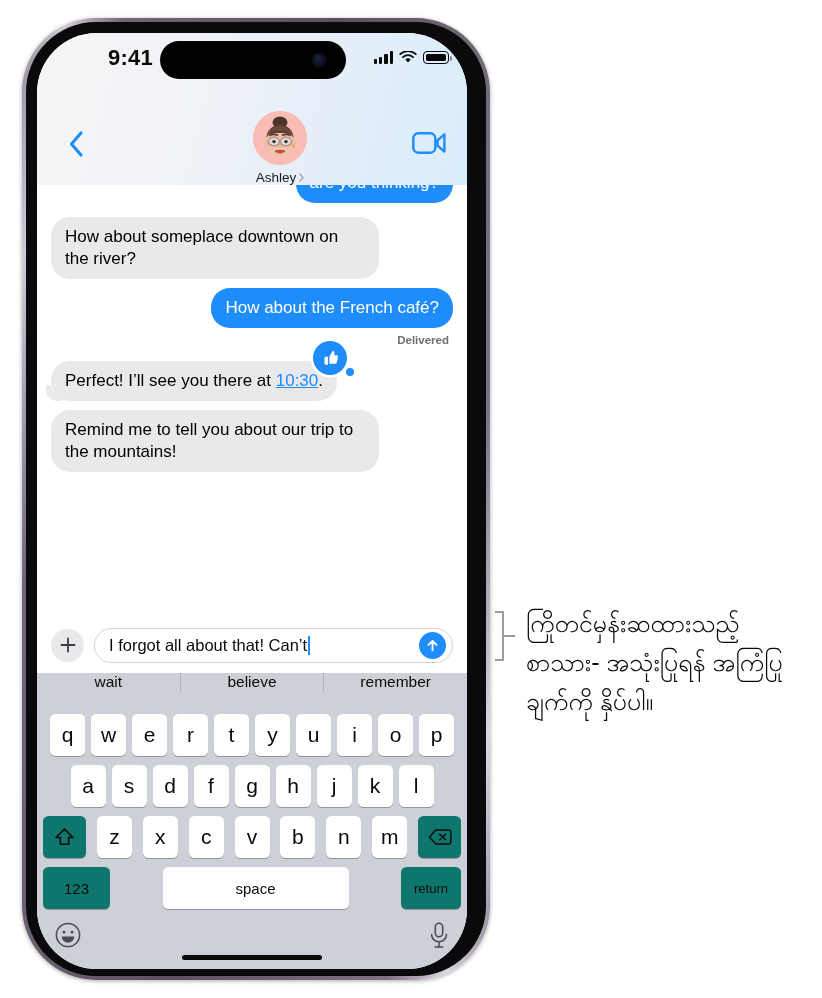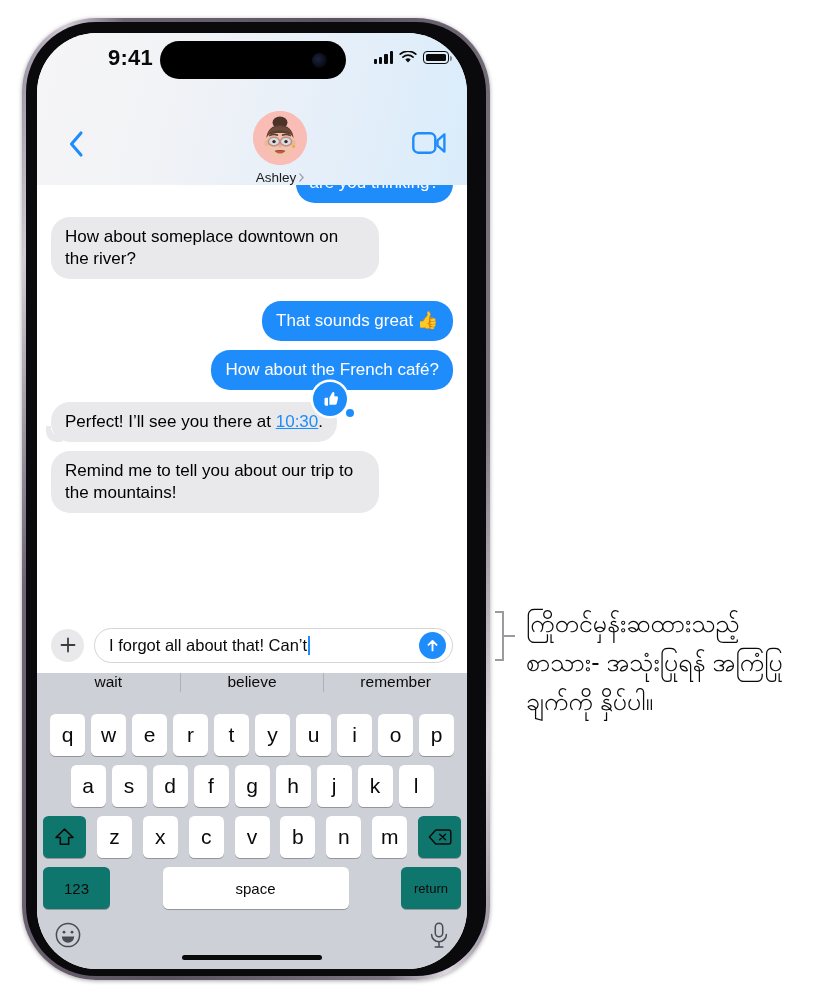--- a/index.html
+++ b/index.html
@@ -224,28 +224,26 @@
         <div id="clipped-top">
           <div class="row out">
             <div class="bubble out">are you thinking?</div>
           </div>
         </div>
 
         <div class="row in" style="margin-top:8px;">
           <div class="bubble in">How about someplace downtown on the river?</div>
         </div>
 
-        <div class="row out" style="margin-top:22px;">
-          <div class="bubble out">That sounds great 👍</div>
-        </div>
 
         <div class="row out" style="margin-top:9px;">
           <div class="bubble out">How about the French café?</div>
         </div>
 
+        <div id="delivered">Delivered</div>
 
         <div class="row in" style="margin-top:12px;">
           <div class="reaction-wrap">
             <div class="bubble in">
               <span class="tail"></span>
               <span>Perfect! I’ll see you there at </span><span class="link">10:30</span><span>.</span>
             </div>
             <div class="reaction" style="right:-10px;top:-20px;">
               <svg width="20" height="20" viewBox="0 0 24 24">
                 <path d="M7 10.5h2.6V20H7a1.6 1.6 0 0 1-1.6-1.6v-6.3A1.6 1.6 0 0 1 7 10.5zm4.3 0 3.4-6.3c.6-1.2 2.5-.9 2.5.7v3.7h2.5c1.3 0 2.2 1.1 1.9 2.3l-1.4 6.2A2.4 2.4 0 0 1 17.9 19h-6.6z" fill="#fff"></path>

